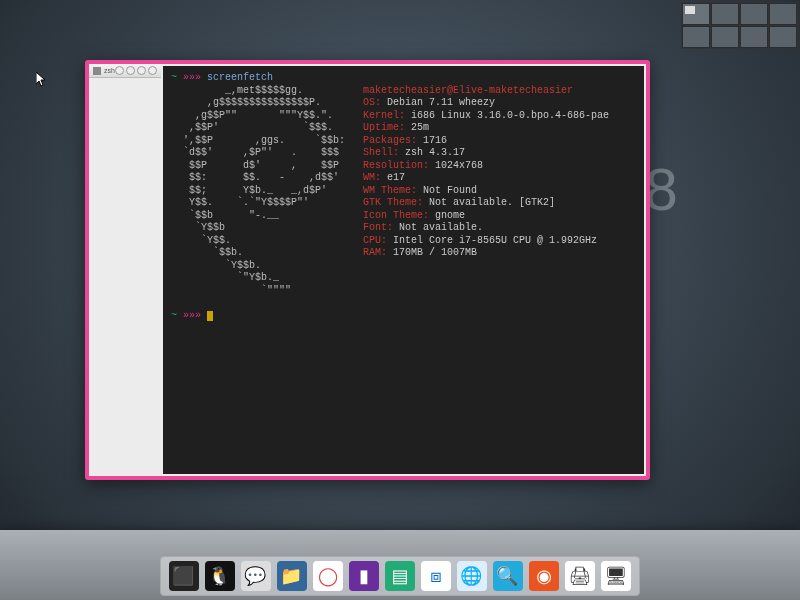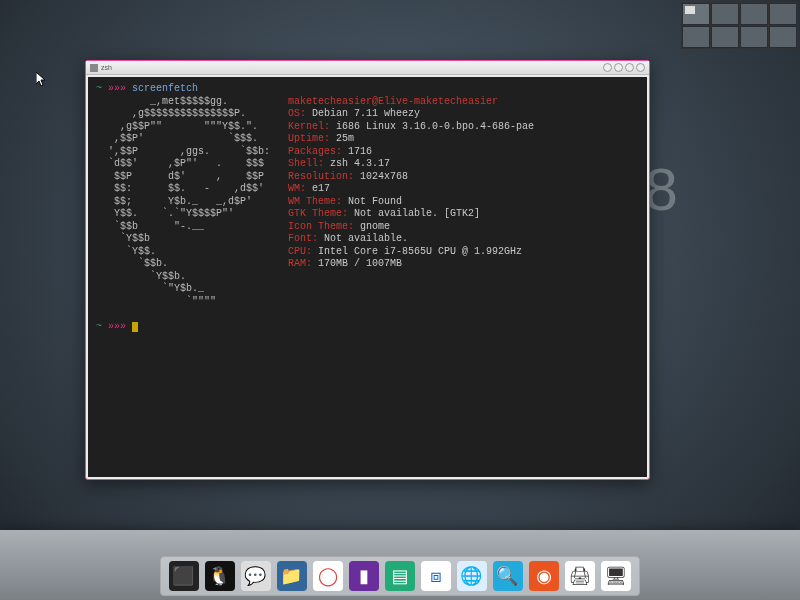--- a/index.html
+++ b/index.html
@@ -43,24 +43,24 @@
     }
     .dock-item {
       width: 30px; height: 30px; border-radius: 4px;
       display: flex; align-items: center; justify-content: center;
       font-size: 18px;
     }
     .terminal-window {
       position: absolute; top: 60px; left: 85px;
       width: 565px; height: 420px;
       background: #ececec;
-      border: 1px solid #ec4899;
+      border: 4px solid #ec4899;
       border-radius: 3px;
       box-shadow: 0 4px 18px rgba(0,0,0,0.5);
-      display: flex; flex-direction: column;
+      display: flex; flex-direction: row;
     }
     .titlebar {
       height: 14px; background: linear-gradient(#f4f4f4, #dcdcdc);
       border-bottom: 1px solid #bbb;
       display: flex; align-items: center; justify-content: space-between;
       padding: 0 4px;
     }
     .titlebar-left { display:flex; gap:3px; align-items:center;}
     .tb-icon { width: 8px; height: 8px; background: #888; }
     .tb-title { font-size: 7px; color: #555; }

